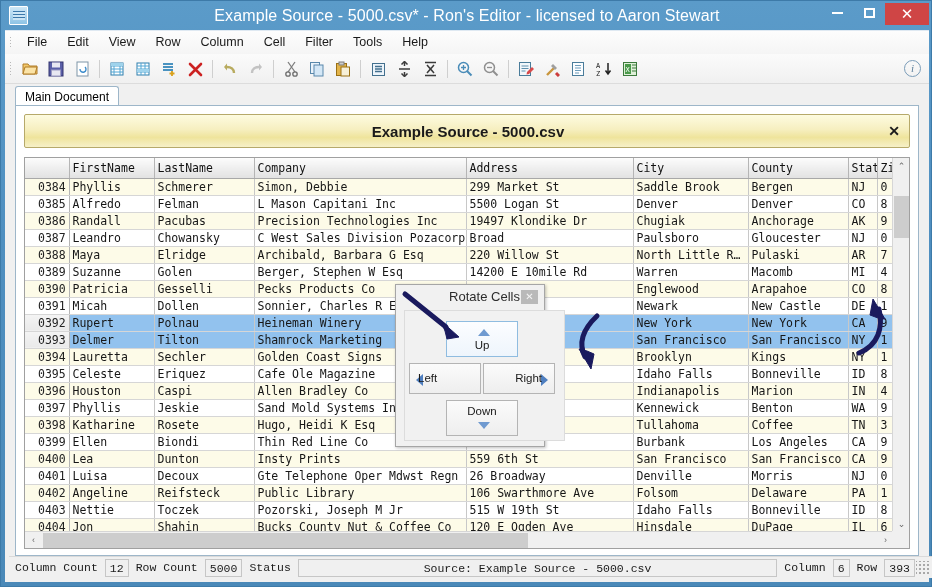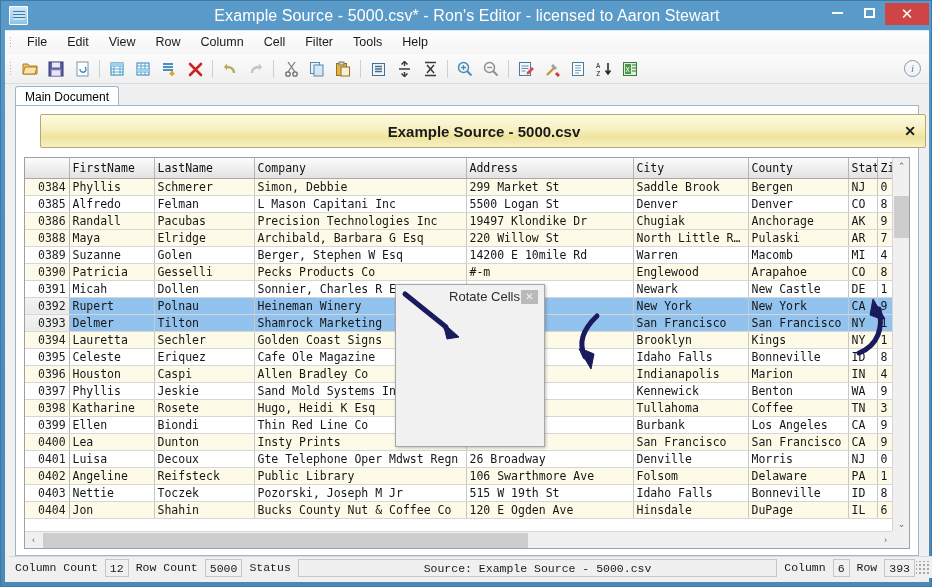--- a/index.html
+++ b/index.html
@@ -161,21 +161,21 @@
   
   #docpanel {
     position: absolute; left: 10px; top: 74px;
     width: 904px; height: 451px;
     background: #ffffff;
     border: 1px solid #9db6c9;
   }
 
   
   #dochdr {
-    position: absolute; left: 24px; top: 8px;
+    position: absolute; left: 8px; top: 8px;
     width: 886px; height: 34px;
     background: linear-gradient(to bottom, #fdfbe0 0%, #f6efc0 45%, #efe49c 70%, #f6f0c8 100%);
     border: 1px solid #b6a96a;
     border-radius: 2px;
   }
   #dochdr-title {
     position: absolute; left: 0; top: 0;
     width: 886px; height: 34px;
     line-height: 34px;
     text-align: center;
@@ -649,20 +649,31 @@
                   <td class="rownum">0386</td>
                   <td>Randall</td>
                   <td>Pacubas</td>
                   <td>Precision Technologies Inc</td>
                   <td>19497 Klondike Dr</td>
                   <td>Chugiak</td>
                   <td>Anchorage</td>
                   <td>AK</td>
                   <td>9</td>
                 </tr>
+                <tr class="even">
+                  <td class="rownum">0387</td>
+                  <td>Leandro</td>
+                  <td>Chowansky</td>
+                  <td>C West Sales Division Pozacorp</td>
+                  <td>Broad</td>
+                  <td>Paulsboro</td>
+                  <td>Gloucester</td>
+                  <td>NJ</td>
+                  <td>0</td>
+                </tr>
                 <tr class="odd">
                   <td class="rownum">0388</td>
                   <td>Maya</td>
                   <td>Elridge</td>
                   <td>Archibald, Barbara G Esq</td>
                   <td>220 Willow St</td>
                   <td>North Little R…</td>
                   <td>Pulaski</td>
                   <td>AR</td>
                   <td>7</td>
@@ -873,20 +884,38 @@
       <span class="sb-field">6</span>
       <span class="sb-label">Row</span>
       <span class="sb-field">393</span>
       <span id="sb-grip"></span>
     </div>
   </div>
 
   <div id="rotate-dialog">
     <div id="rd-title">Rotate Cells</div>
     <div id="rd-close">✕</div>
+    <div id="rd-body">
+      <div class="rd-btn" id="rd-up">
+        <span class="tri"></span>
+        <span class="lbl">Up</span>
+      </div>
+      <div class="rd-btn" id="rd-left">
+        <span class="tri"></span>
+        <span class="lbl">Left</span>
+      </div>
+      <div class="rd-btn" id="rd-right">
+        <span class="tri"></span>
+        <span class="lbl">Right</span>
+      </div>
+      <div class="rd-btn" id="rd-down">
+        <span class="lbl">Down</span>
+        <span class="tri"></span>
+      </div>
+    </div>
   </div>
 
   <svg id="annotations">
     <g fill="#1a1a5e" stroke="#1a1a5e">
       <path d="M404 293 L445 326" stroke-width="5" stroke-linecap="round"></path>
       <path d="M440 320 L458 336 L446 338 L444 330 Z" stroke-width="1"></path>
       <path d="M596 315 C 580 330, 578 344, 584 356" stroke-width="5" fill="none" stroke-linecap="round"></path>
       <path d="M578 348 L590 368 L593 353 L586 350 Z" stroke-width="1"></path>
       <path d="M858 352 C 878 344, 882 326, 878 308" stroke-width="5" fill="none" stroke-linecap="round"></path>
       <path d="M884 318 L872 298 L869 314 L877 317 Z" stroke-width="1"></path>

